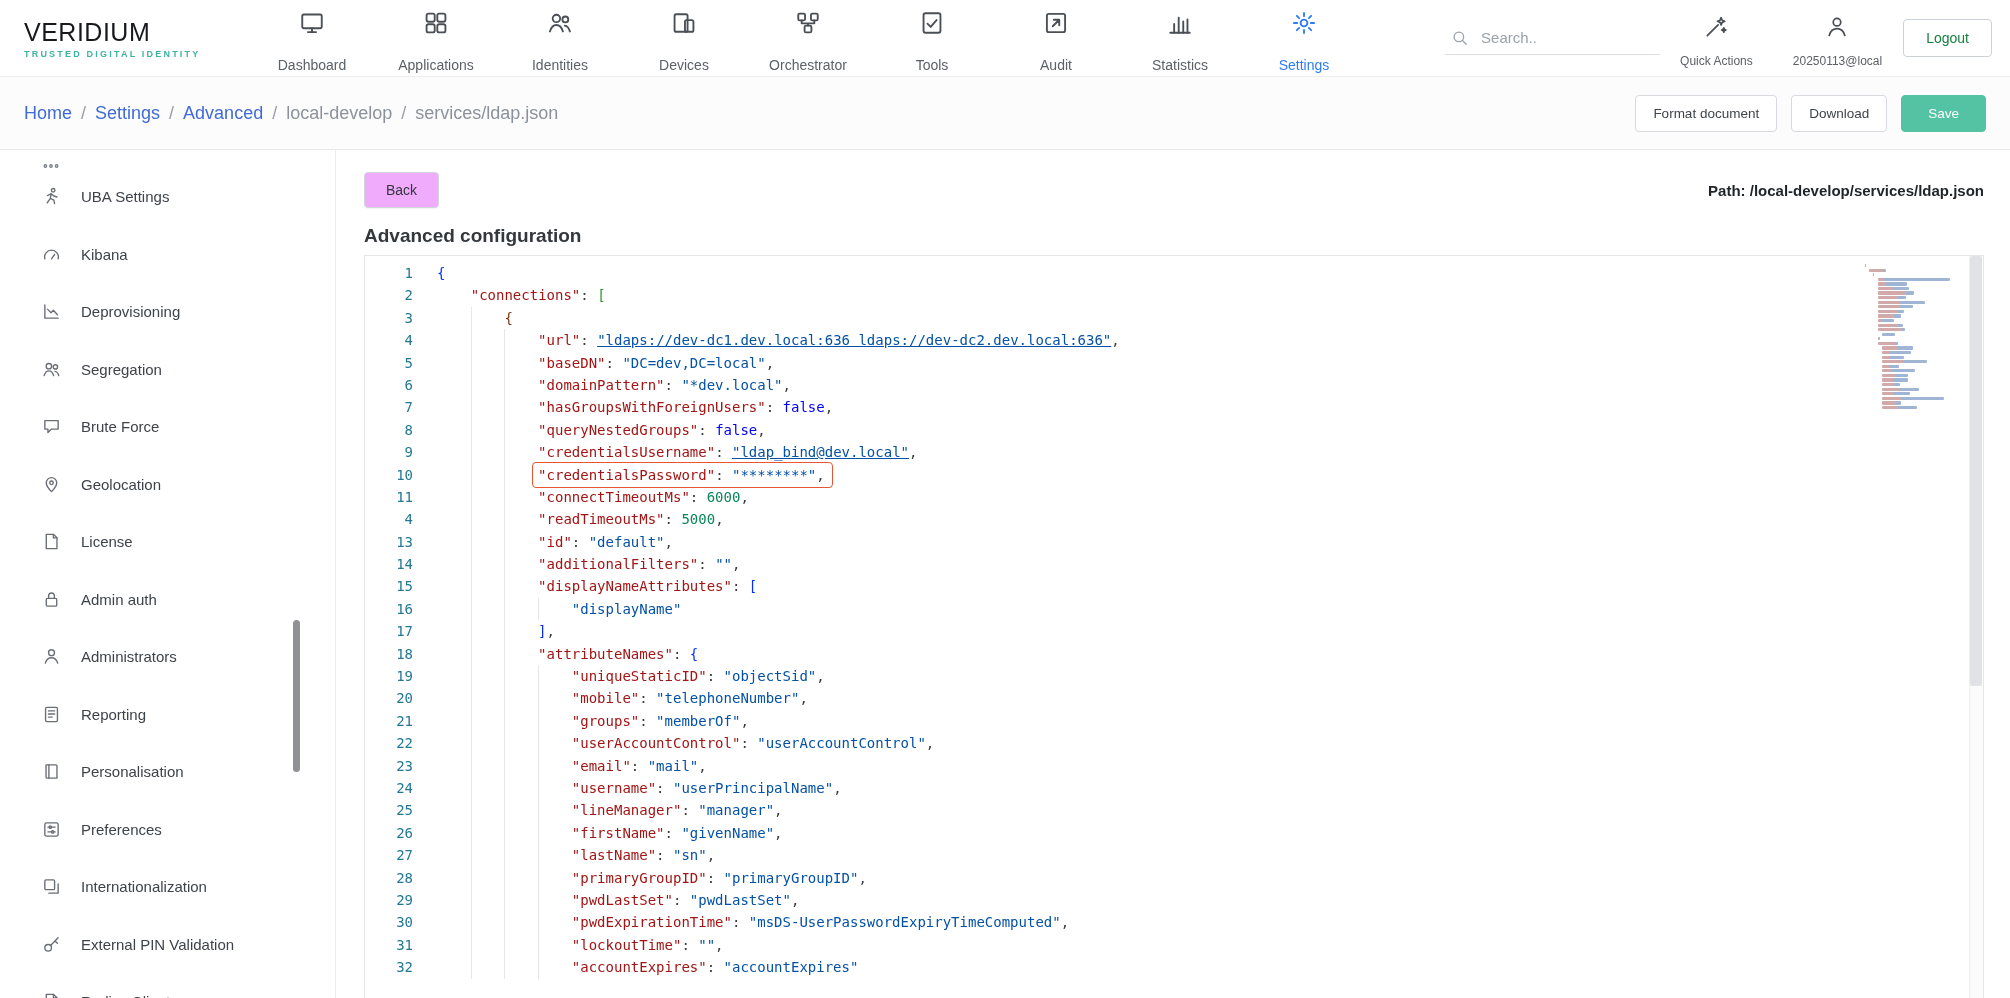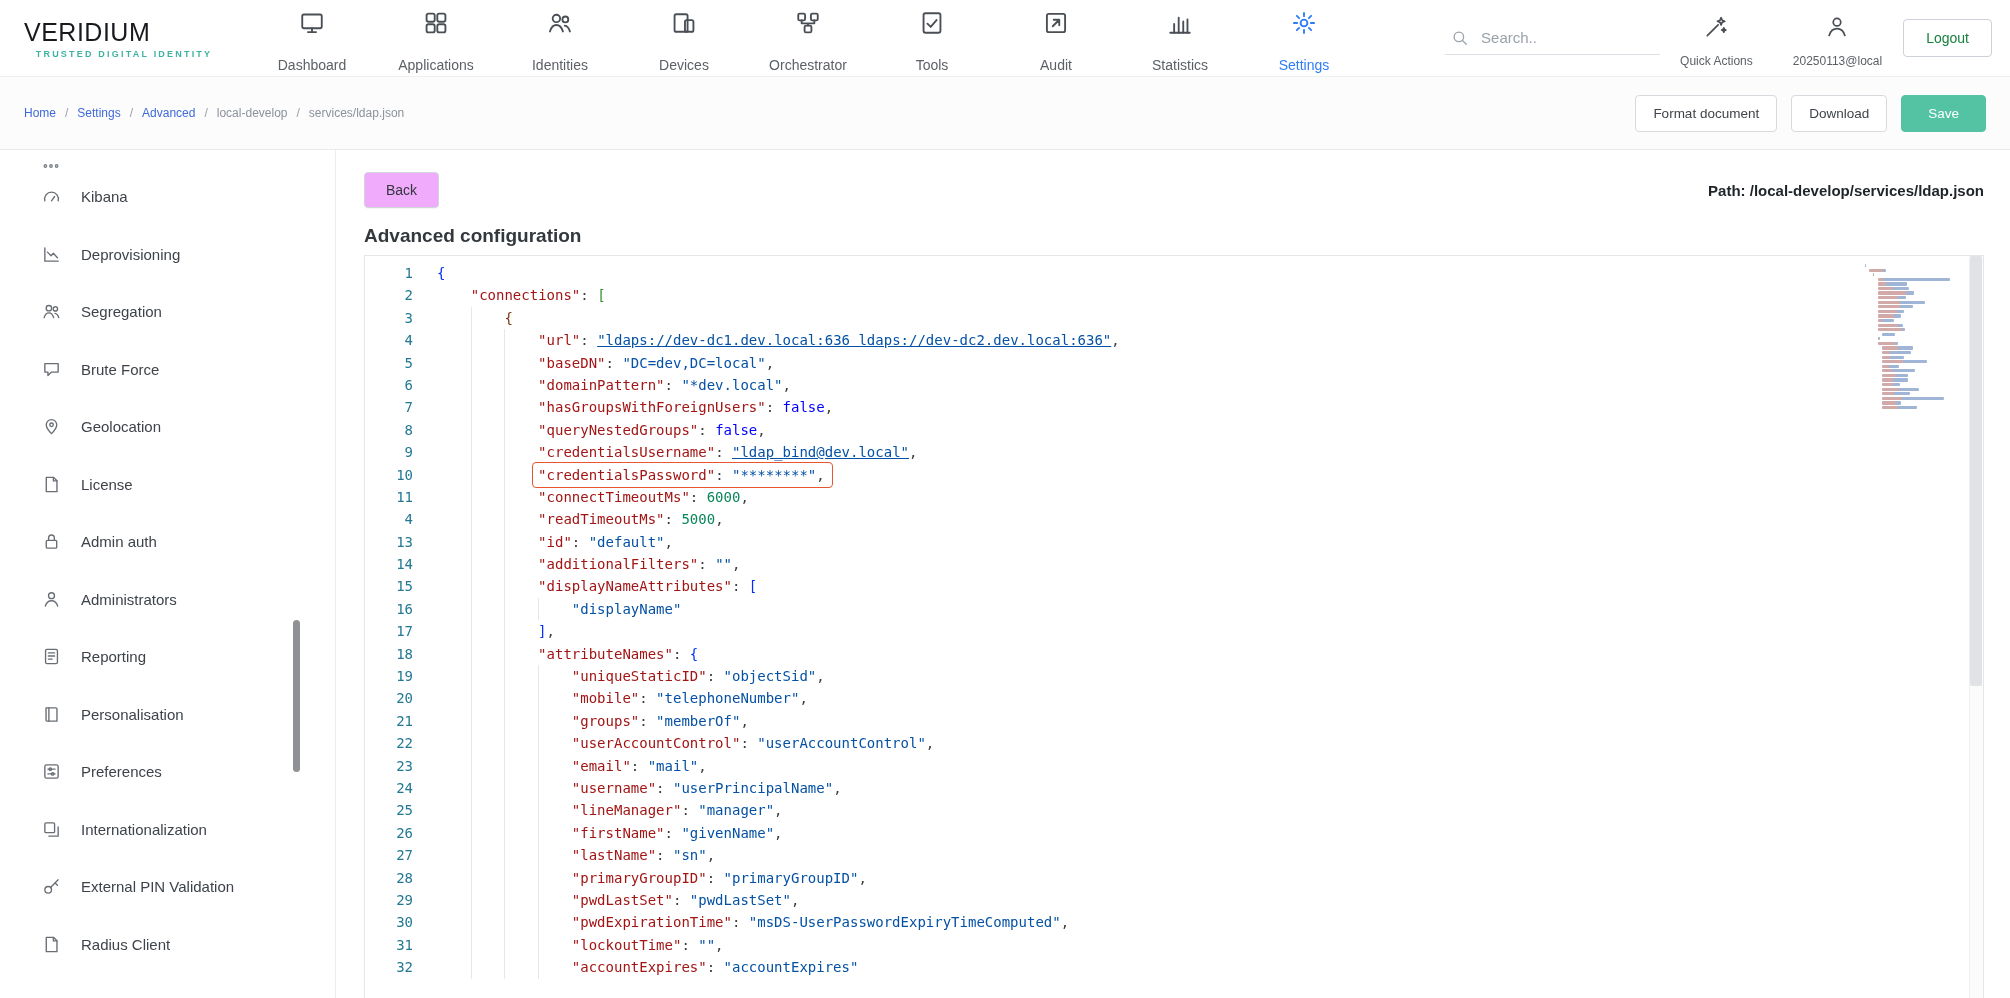--- a/index.html
+++ b/index.html
@@ -3,21 +3,21 @@
 <meta charset="utf-8">
 <style>
   * { margin:0; padding:0; box-sizing:border-box; }
   html,body { width:2010px; height:998px; overflow:hidden; background:#fff;
     font-family:"Liberation Sans", sans-serif; color:#2b2f33; }
 
   
   .topbar { display:flex; align-items:center; height:76px; padding:0 18px 0 24px; background:#fff; }
   .logo { width:200px; flex-shrink:0; }
   .logo-name { font-size:25px; font-weight:normal; letter-spacing:.5px; color:#17191d; }
-  .logo-tag { font-size:9px; letter-spacing:2.2px; color:var(--teal,#3fb3a2); font-weight:bold; margin-top:2px;text-align:center; }
+  .logo-tag { font-size:9px; letter-spacing:2.2px; color:var(--teal,#3fb3a2); font-weight:bold; margin-top:2px; }
 
   .top-nav { display:flex; margin-left:26px; }
   .nav-item { width:124px; display:flex; flex-direction:column; align-items:center; padding-top:6px; cursor:pointer; color:#4a4f56; }
   .nav-item [data-icon] svg { width:26px; height:26px; }
   .nav-label { font-size:14px; margin-top:21px; color:#5c6167; }
   .nav-item.active { color:var(--blue,#2f7cf6); }
   .nav-item.active .nav-label { color:var(--blue,#2f7cf6); }
 
   [data-icon] { display:inline-flex; }
   svg { stroke:currentColor; fill:none; stroke-width:1.15; stroke-linecap:round; stroke-linejoin:round; }
@@ -30,21 +30,21 @@
   .mini-item { display:flex; flex-direction:column; align-items:center; padding:6px 20px 0; cursor:pointer; color:#4a4f56; }
   .mini-item [data-icon] svg { width:24px; height:24px; }
   .mini-label { font-size:12px; margin-top:15px; color:#5c6167; white-space:nowrap; }
 
   .logout-btn { margin-left:1px; padding:10px 22px; border:1px solid #cdd2d8; border-radius:4px; background:#fff;
     font-size:14px; color:#15803d; cursor:pointer; font-family:"Liberation Sans",sans-serif; }
 
   
   .crumb-bar { display:flex; align-items:center; height:74px; padding:0 24px; background:#fcfcfd;
     border-top:1px solid #efefef; border-bottom:1px solid #e9eaec; }
-  .crumb { font-size:12px; display:flex; align-items:flex-end; }
+  .crumb { font-size:18px; display:flex; align-items:flex-end; }
   .crumb-link { color:var(--link,#3f6ad8); cursor:pointer; }
   .crumb-plain { color:#8b929b; }
   .crumb-sep { color:#9aa0a6; padding:0 9px; }
   .crumb-actions { margin-left:auto; display:flex; gap:14px; }
   .btn { padding:10px 17px; border:1px solid #d6dade; border-radius:4px; background:#fff; font-size:13.5px;
     color:#3f444a; cursor:pointer; font-family:"Liberation Sans",sans-serif; }
   .btn-save { background:var(--green,#53c3a3); border-color:var(--green,#53c3a3); color:#fff; padding:10px 26px; }
 
   
   .content { display:flex; height:848px; }
@@ -245,20 +245,29 @@
     <div class="sb-peek">
       <span data-icon="dots">
           <svg viewBox="0 0 16 16">
             <circle cx="3" cy="8" r="1.1"></circle>
             <circle cx="8" cy="8" r="1.1"></circle>
             <circle cx="13" cy="8" r="1.1"></circle>
           </svg>
         </span>
     </div>
     <div>
+        <div class="sb-item">
+          <span data-icon="runner">
+            <svg viewBox="0 0 16 16">
+              <circle cx="9.4" cy="2.8" r="1.5"></circle>
+              <path d="M4.6 7.2l3.2-1.6 2.2 2 2.6.8M7.8 5.6L7 9.6l-2.6 3.8M7 9.6l3 1.4.6 3"></path>
+            </svg>
+          </span>
+          <span class="sb-label">UBA Settings</span>
+        </div>
         <div class="sb-item">
           <span data-icon="gauge">
             <svg viewBox="0 0 16 16">
               <path d="M2.4 11.6a5.8 5.8 0 1 1 11.2 0"></path>
               <path d="M8 11.6l2.6-3.6"></path>
             </svg>
           </span>
           <span class="sb-label">Kibana</span>
         </div>
         <div class="sb-item">

